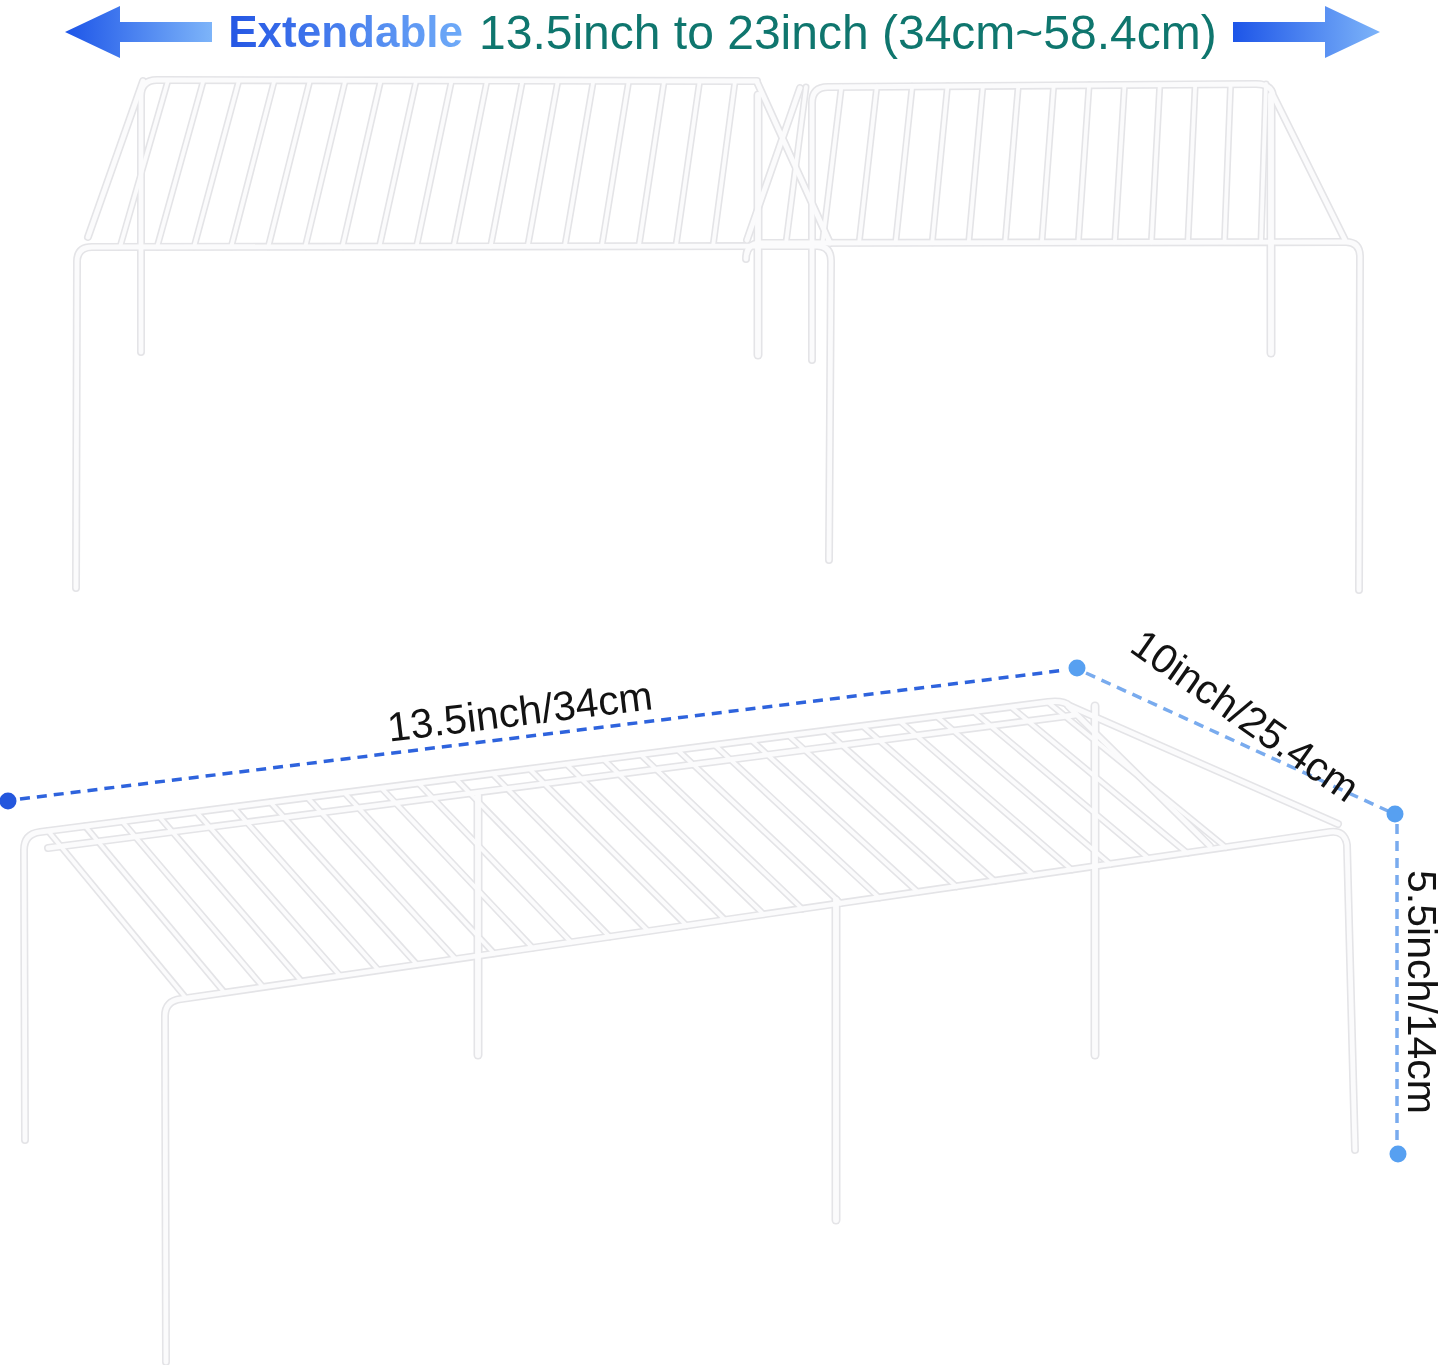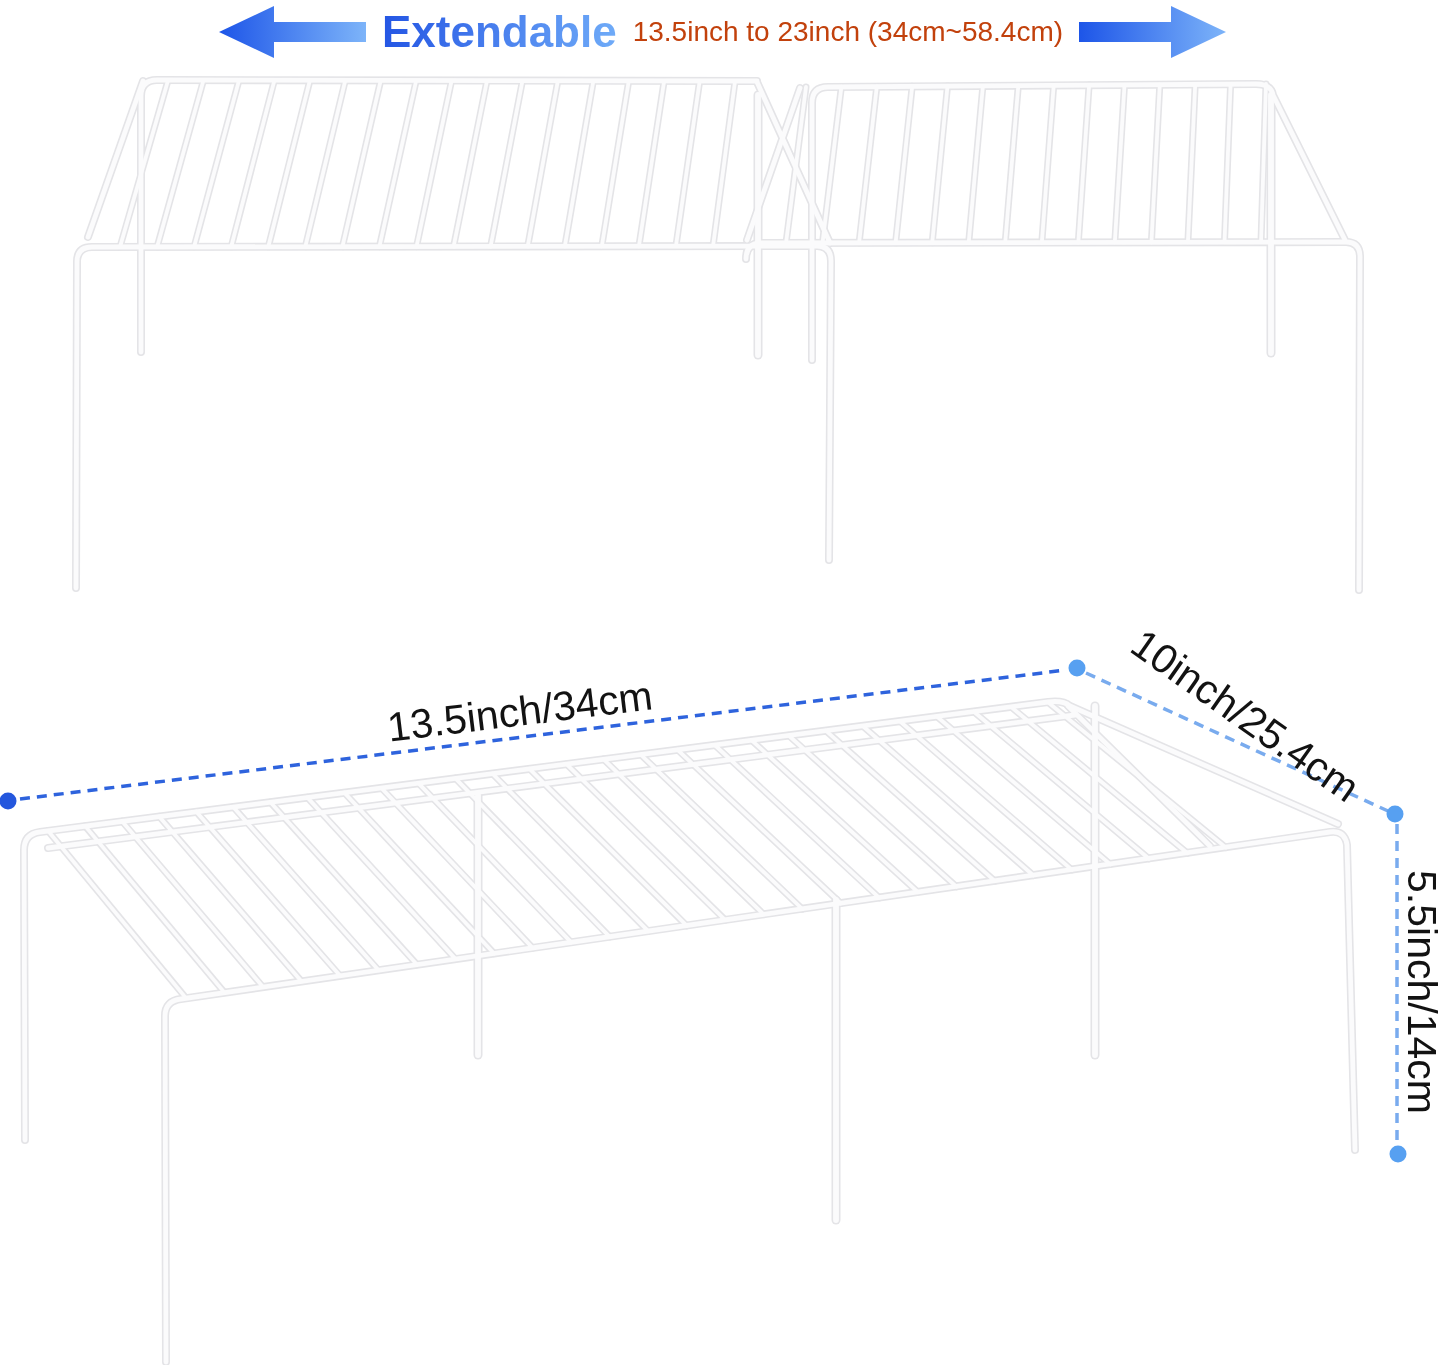--- a/index.html
+++ b/index.html
@@ -12,21 +12,21 @@
     display:flex;align-items:center;justify-content:center;gap:16px;
   }
   .arrow{flex:0 0 auto;display:block;}
   .extendable{
     font-size:44px;font-weight:bold;letter-spacing:0px;
     background:linear-gradient(90deg,#2456e4,#6fabf8);
     -webkit-background-clip:text;background-clip:text;color:transparent;
     white-space:nowrap;
   }
   .size-text{
-    font-size:28px;color:#c2410c;white-space:nowrap;letter-spacing:0px;
+    font-size:48px;color:#0f766e;white-space:nowrap;letter-spacing:0px;
   }
   .illustration{position:absolute;left:0;top:0;}
   .dim-label{
     position:absolute;font-size:41px;color:#121212;white-space:nowrap;
     transform:translate(-50%,-50%) rotate(var(--rot,0deg));
   }
 </style>
 </head>
 <body>
 

